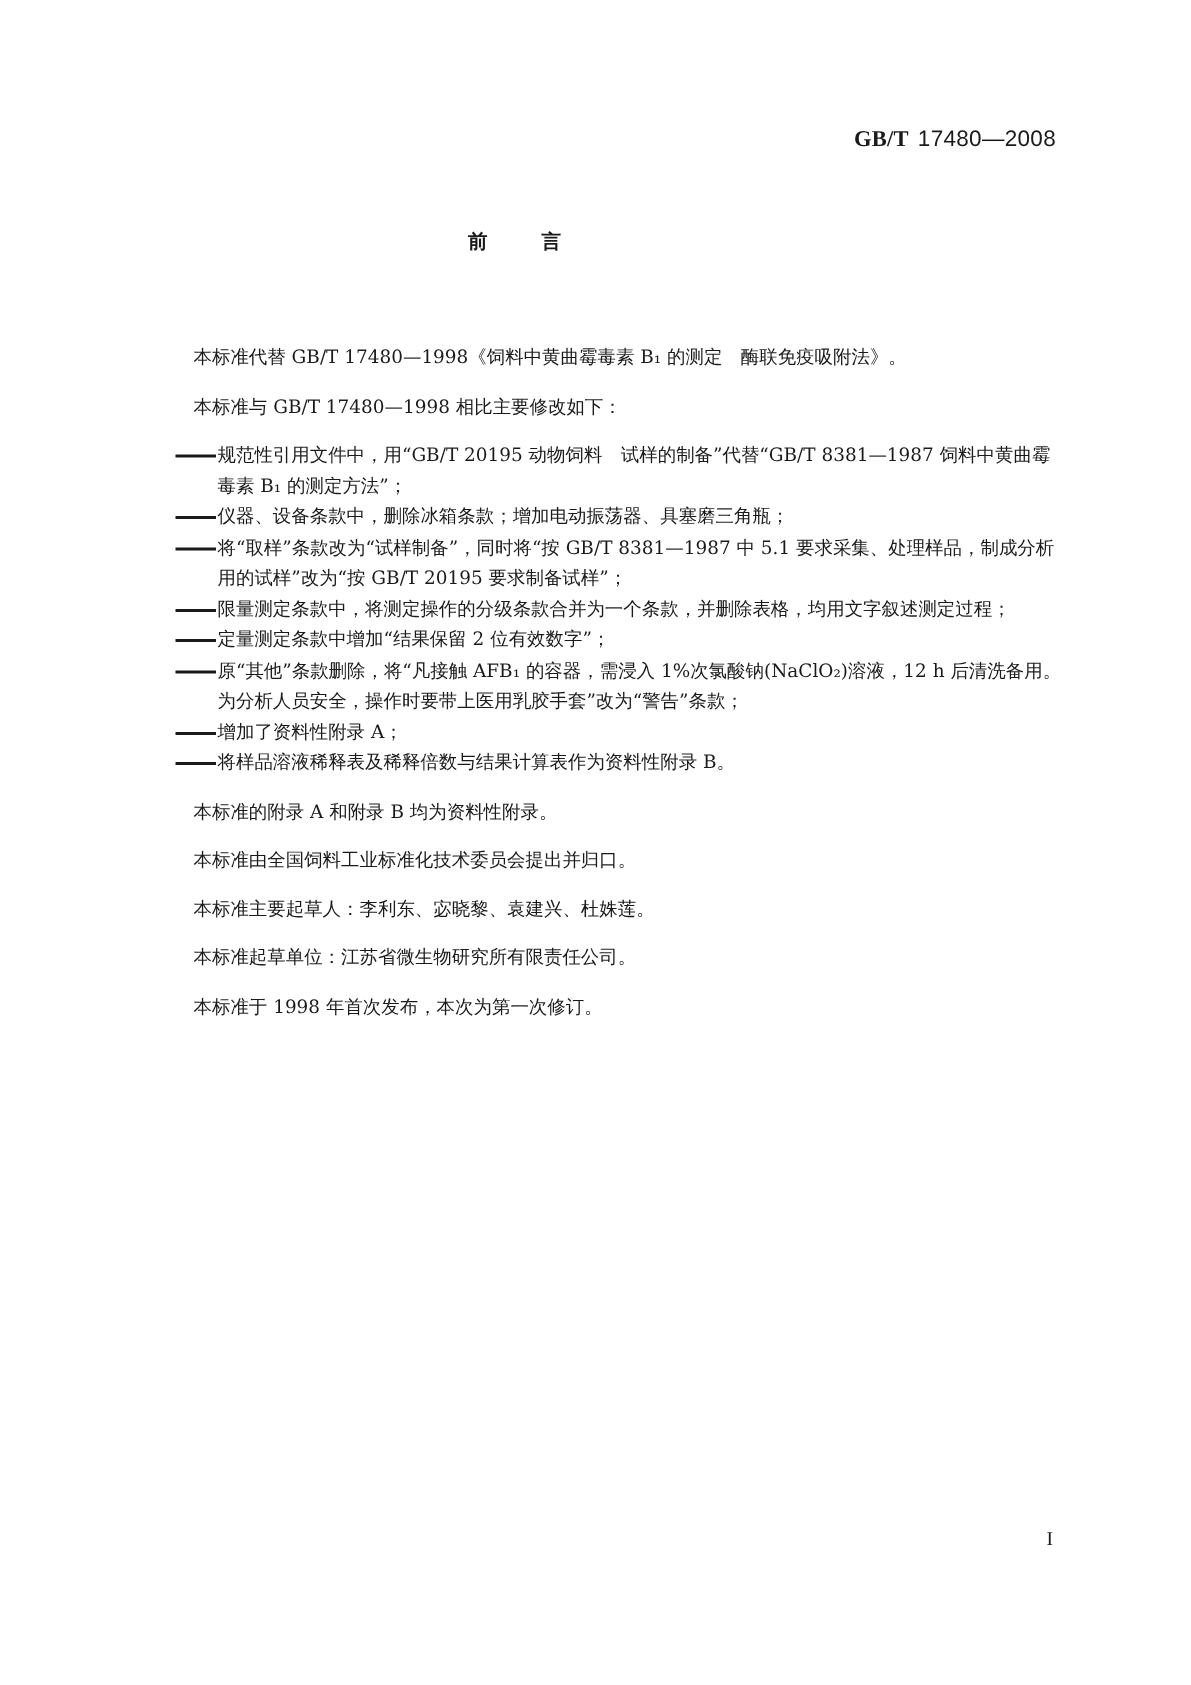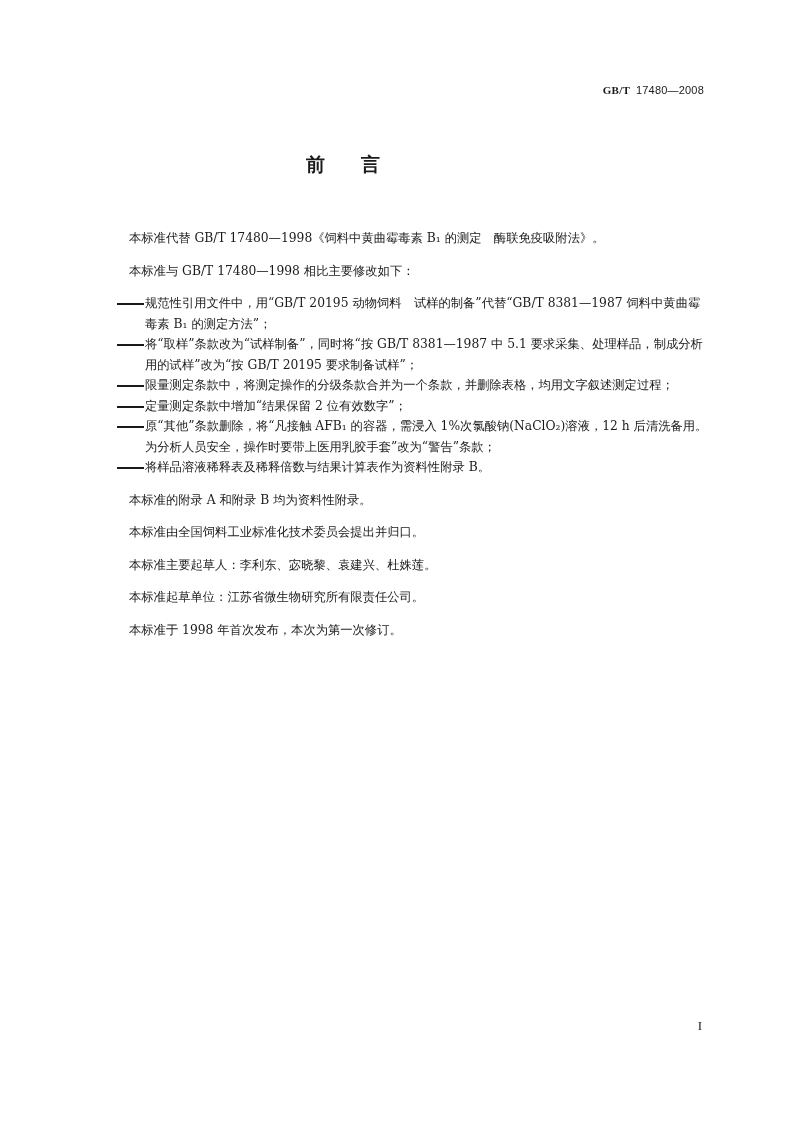--- a/index.html
+++ b/index.html
@@ -12,36 +12,36 @@
       height: 1123px;
       position: relative;
       overflow: hidden;
       color: #1a1a1a;
       font-family: "DejaVu Serif", "Liberation Serif", serif;
     }
     .std-code {
       position: absolute;
       top: 84px;
       right: 90px;
-      font-size: 11px;
+      font-size: 15px;
       font-family: "Liberation Sans", "DejaVu Sans", sans-serif;
       letter-spacing: 0.2px;
     }
     .std-code .prefix {
       font-family: "Liberation Serif", "DejaVu Serif", serif;
       font-weight: bold;
       margin-right: 6px;
     }
     .page-title {
       position: absolute;
       top: 152px;
       left: 0;
       width: 686px;
       text-align: center;
-      font-size: 19px;
+      font-size: 13px;
       font-weight: bold;
       font-family: "DejaVu Sans", sans-serif;
     }
     .page-title span.gap {
       display: inline-block;
       width: 36px;
     }
     .content {
       position: absolute;
       top: 216px;
@@ -84,25 +84,26 @@
 
 <div class="page-title">
   <span>前</span><span class="gap"></span><span>言</span>
 </div>
 
 <div class="content">
   <p class="para">本标准代替 GB/T 17480—1998《饲料中黄曲霉毒素 B₁ 的测定　酶联免疫吸附法》。</p>
   <p class="para">本标准与 GB/T 17480—1998 相比主要修改如下：</p>
 
   <p class="item"><span class="dash"></span><span>规范性引用文件中，用“GB/T 20195 动物饲料　试样的制备”代替“GB/T 8381—1987 饲料中黄曲霉毒素 B₁ 的测定方法”；</span></p>
-  <p class="item"><span class="dash"></span></p>
+  <p class="item"><span class="dash"></span><span>仪器、设备条款中，删除冰箱条款；增加电动振荡器、具塞磨三角瓶；</span></p>
   <p class="item"><span class="dash"></span><span>将“取样”条款改为“试样制备”，同时将“按 GB/T 8381—1987 中 5.1 要求采集、处理样品，制成分析用的试样”改为“按 GB/T 20195 要求制备试样”；</span></p>
   <p class="item"><span class="dash"></span><span>限量测定条款中，将测定操作的分级条款合并为一个条款，并删除表格，均用文字叙述测定过程；</span></p>
   <p class="item"><span class="dash"></span><span>定量测定条款中增加“结果保留 2 位有效数字”；</span></p>
   <p class="item"><span class="dash"></span><span>原“其他”条款删除，将“凡接触 AFB₁ 的容器，需浸入 1%次氯酸钠(NaClO₂)溶液，12 h 后清洗备用。为分析人员安全，操作时要带上医用乳胶手套”改为“警告”条款；</span></p>
+  <p class="item"><span class="dash"></span><span>增加了资料性附录 A；</span></p>
   <p class="item"><span class="dash"></span><span>将样品溶液稀释表及稀释倍数与结果计算表作为资料性附录 B。</span></p>
 
   <p class="para">本标准的附录 A 和附录 B 均为资料性附录。</p>
   <p class="para">本标准由全国饲料工业标准化技术委员会提出并归口。</p>
   <p class="para">本标准主要起草人：李利东、宓晓黎、袁建兴、杜姝莲。</p>
   <p class="para">本标准起草单位：江苏省微生物研究所有限责任公司。</p>
   <p class="para">本标准于 1998 年首次发布，本次为第一次修订。</p>
 </div>
 
 <div class="page-number">I</div>

